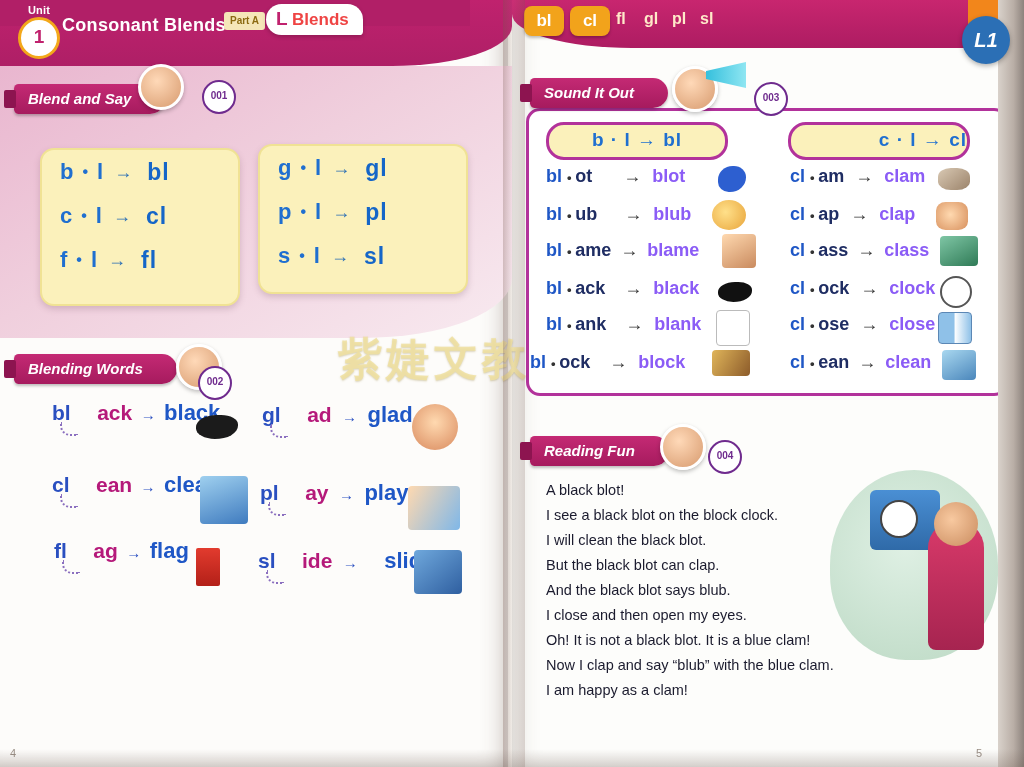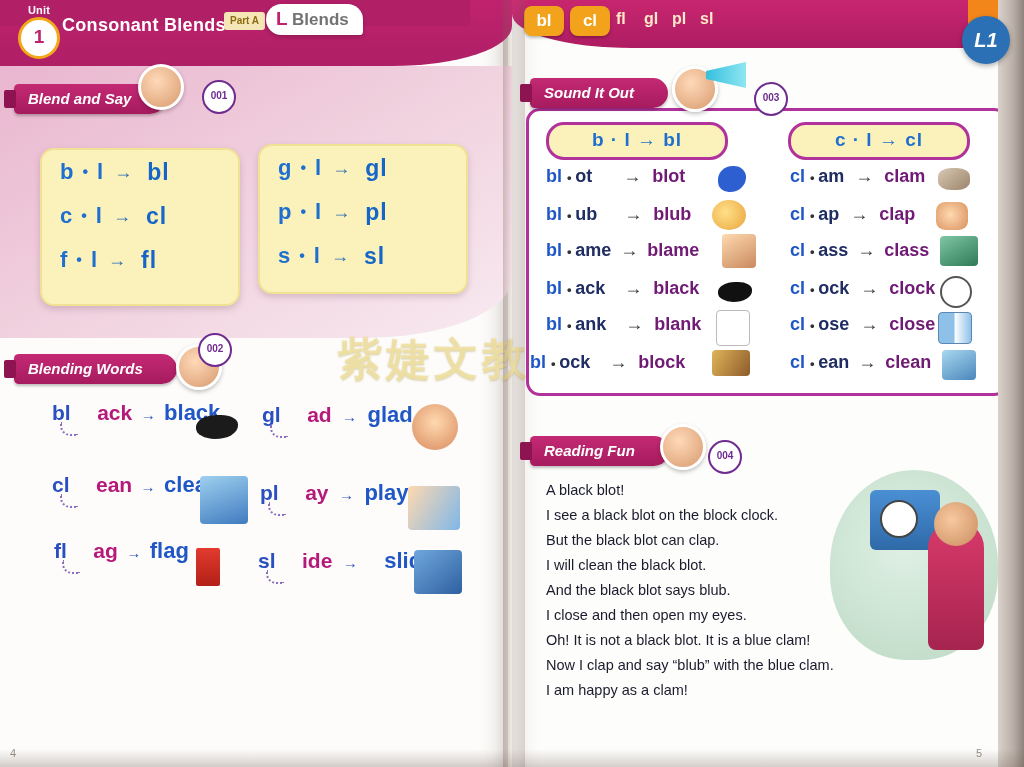--- a/index.html
+++ b/index.html
@@ -120,21 +120,21 @@
     z-index: 4;
     background: #ffffff;
     border-radius: 16px 16px 4px 16px;
     padding: 4px 14px 5px 10px;
     box-shadow: 0 2px 4px rgba(0,0,0,.2);
   }
   .part-label .l {
     color: #c0226e; font-size: 19px; font-weight: bold;
   }
   .part-label .w {
-    color: #737373; font-size: 17px; font-weight: bold;
+    color: #ef4444; font-size: 17px; font-weight: bold;
   }
   
   .pink-panel {
     position: absolute;
     left: 0; top: 66px;
     width: 512px; height: 272px;
     background: linear-gradient(150deg, #e9b6cf 0%, #f0cfdd 45%, #f8eaf0 100%);
     border-bottom-right-radius: 150px 60px;
   }
   .ribbon {
@@ -323,21 +323,21 @@
   .sio-row {
     position: absolute;
     font-size: 18px;
     font-weight: bold;
     white-space: nowrap;
   }
   .sio-row .on { color: #1f57c6; }
   .sio-row .dot { color: #333; font-size: 13px; }
   .sio-row .rime { color: #1f2d63; }
   .sio-row .arrow { color: #333; }
-  .sio-row .word { color: #701a75; }
+  .sio-row .word { color: #8b5cf6; }
   
   .reading-lines {
     position: absolute;
     left: 546px; top: 478px;
     width: 310px;
     color: #1b1b2e;
     font-size: 14.5px;
     line-height: 25px;
   }
   .reading-lines div { white-space: nowrap; }
@@ -429,21 +429,21 @@
         <span>l</span>
         <span class="arrow">→</span>
         <span class="res">sl</span>
       </div>
     </div>
 
     <div class="ribbon left-edge-tail" style="left:14px; top:354px;">
       <span>Blending Words</span>
     </div>
     <div class="head-bubble" style="left:176px; top:344px;"></div>
-    <div class="num-badge" style="left:198px; top:333px;">002</div>
+    <div class="num-badge" style="left:198px; top:366px;">002</div>
 
     <div class="bw-item" style="left:52px; top:400px;">
       <span class="bw-onset">bl</span>
       <span class="bw-rime" style="margin-left:22px;">ack</span>
       <span class="bw-arrow" style="margin-left:4px;">→</span>
       <span class="bw-word" style="margin-left:4px;">black</span>
       <span class="dotcurve" style="left:8px; top:22px;"></span>
     </div>
     <div class="blot" style="left:196px; top:415px; width:42px; height:24px; background:#1b1b1b; border-radius:50% 40% 55% 45%;"></div>
 
@@ -511,21 +511,21 @@
 
   <div class="ribbon left-edge-tail" style="left:530px; top:78px; z-index:7;">
     <span>Sound It Out</span>
   </div>
   <div class="head-bubble" style="left:672px; top:66px; z-index:7;"></div>
   <div style="position:absolute; left:706px; top:62px; width:40px; height:26px; background:linear-gradient(90deg,#35c0dd,#8fe6f2); clip-path:polygon(0 35%,100% 0,100% 100%,0 65%); z-index:7;"></div>
   <div class="num-badge" style="left:754px; top:82px; z-index:8;">003</div>
 
   <div class="sio-box"></div>
   <div class="sio-header" style="left:546px; top:122px;">b · l → bl</div>
-  <div class="sio-header" style="left:788px; top:122px;">c · l → cl</div>
+  <div class="sio-header" style="left:788px; top:122px;text-align:right;">c · l → cl</div>
 
   <div class="sio-row" style="left:546px; top:166px;">
     <span class="on">bl</span>
     <span class="dot"> • </span>
     <span class="rime">ot</span>
     <span class="arrow" style="margin-left:26px;">→</span>
     <span class="word" style="margin-left:6px;">blot</span>
   </div>
   <div class="blot" style="left:718px; top:166px; width:28px; height:26px; background:#2d5fd0; border-radius:55% 45% 60% 40%;"></div>
 
@@ -630,22 +630,22 @@
 
   <div class="ribbon left-edge-tail" style="left:530px; top:436px; z-index:7;">
     <span>Reading Fun</span>
   </div>
   <div class="head-bubble" style="left:660px; top:424px; z-index:7;"></div>
   <div class="num-badge" style="left:708px; top:440px; z-index:8;">004</div>
 
   <div class="reading-lines">
     <div>A black blot!</div>
     <div>I see a black blot on the block clock.</div>
+    <div>I will clean the black blot.</div>
     <div>But the black blot can clap.</div>
-    <div>I will clean the black blot.</div>
     <div>And the black blot says blub.</div>
     <div>I close and then open my eyes.</div>
     <div>Oh! It is not a black blot. It is a blue clam!</div>
     <div>Now I clap and say “blub” with the blue clam.</div>
     <div>I am happy as a clam!</div>
   </div>
 
   <div style="position:absolute; left:830px; top:470px; width:168px; height:190px; border-radius:50% 50% 45% 45%; background:radial-gradient(circle at 45% 40%, #dff0e4, #bcd9c4); z-index:3;"></div>
   <div style="position:absolute; left:870px; top:490px; width:70px; height:60px; background:linear-gradient(180deg,#4a8fd4,#2f6aa8); border-radius:6px; z-index:4;"></div>
   <div style="position:absolute; left:880px; top:500px; width:34px; height:34px; border-radius:50%; background:#ffffff; border:2px solid #444; z-index:5;"></div>

